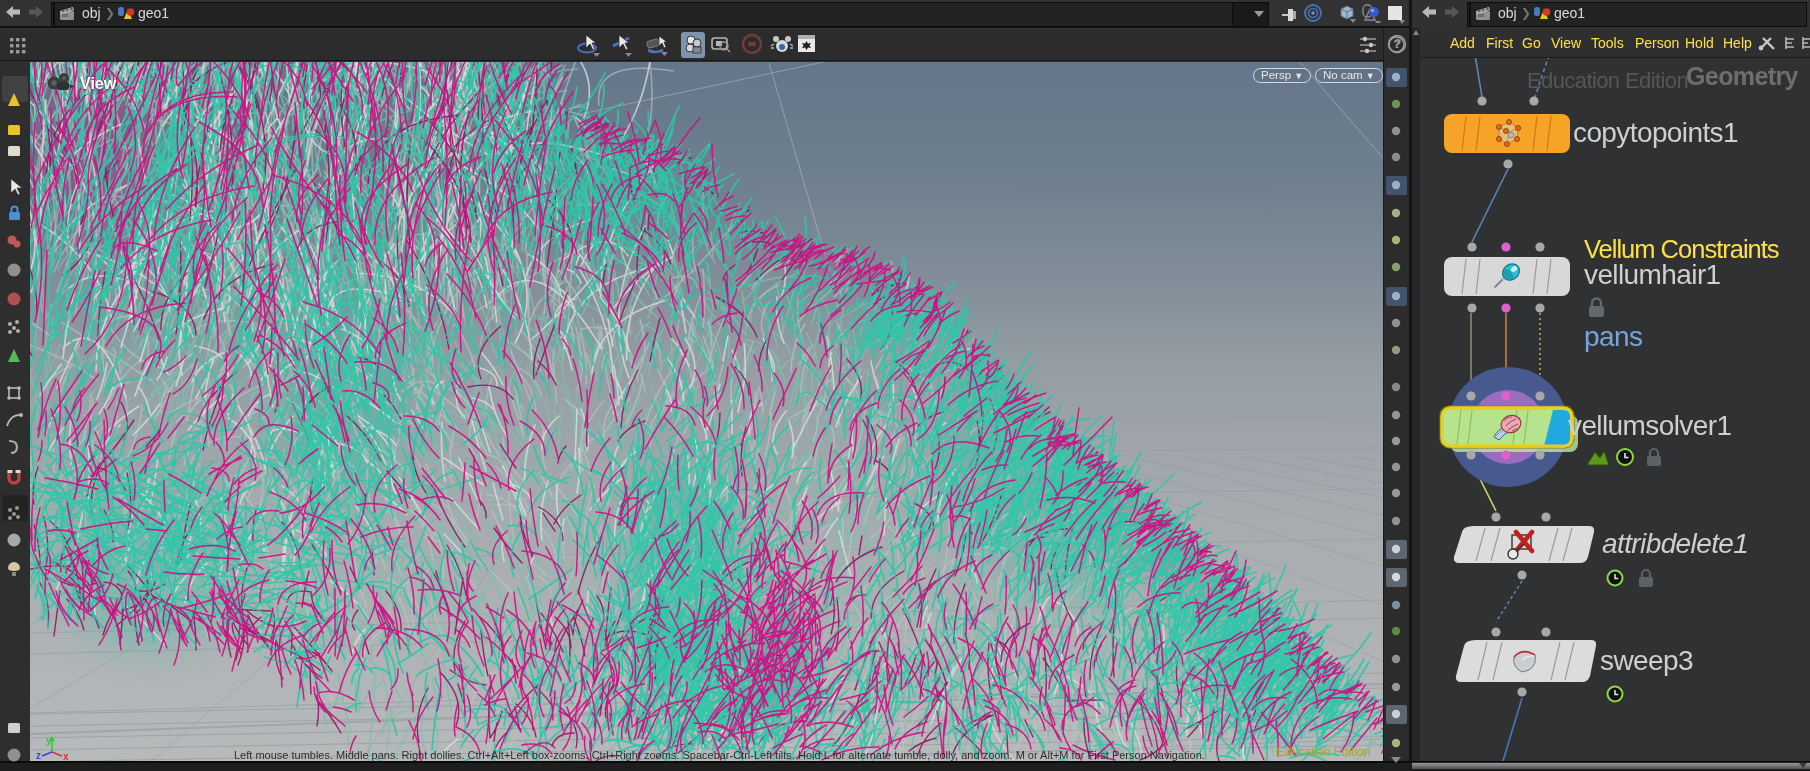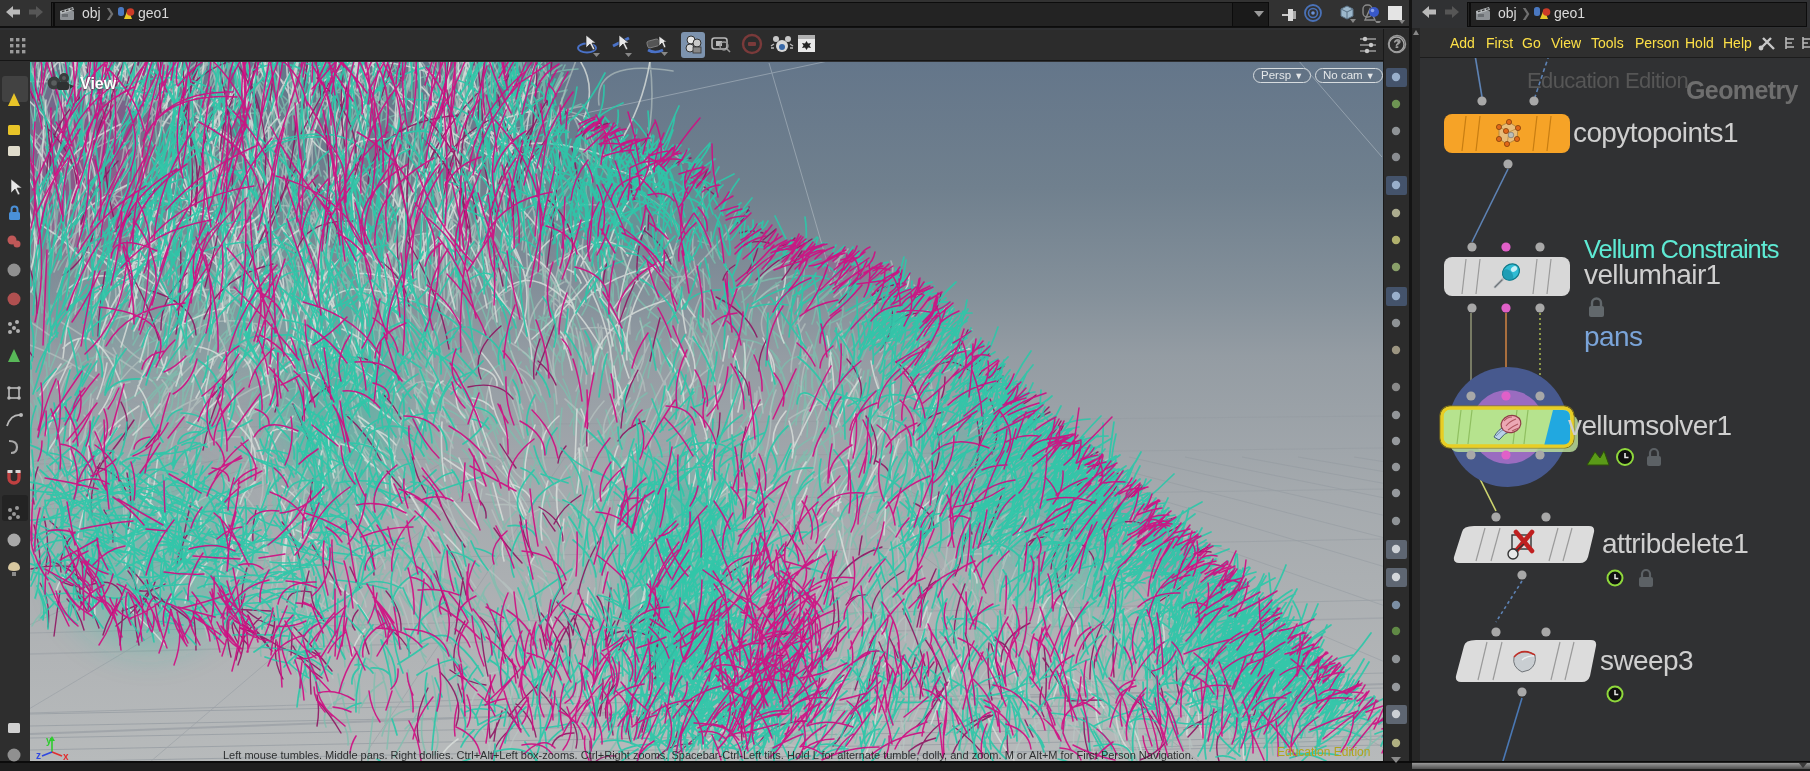--- a/index.html
+++ b/index.html
@@ -129,21 +129,21 @@
           <circle cx="19" cy="6" r="5" fill="#3a3d3e"></circle>
           <circle cx="9" cy="11" r="2.8" fill="#5a5e5f"></circle>
           <circle cx="19" cy="6" r="2" fill="#5a5e5f"></circle>
           <rect x="12" y="10" width="12" height="8" rx="2" fill="#2e3132"></rect>
           <path d="M24 12 l5 2 l-4 3 Z" fill="#333637"></path>
         </svg>
   </div>
   <div class="abs" style="left:50px;top:13px;font-size:16px;font-weight:bold;color:#fff;text-shadow:0 1px 2px #444;">View</div>
   <div class="pill" style="left:1223px;top:6px;">Persp <span style="font-size:9px;">▼</span></div>
   <div class="pill" style="left:1285px;top:6px;">No cam <span style="font-size:9px;">▼</span></div>
-  <div class="abs" style="left:193px;top:687px;font-size:11px;color:#2d2f30;">Left mouse tumbles. Middle pans. Right dollies. Ctrl+Alt+Left box-zooms. Ctrl+Right zooms. Spacebar-Ctrl-Left tilts. Hold L for alternate tumble, dolly, and zoom. M or Alt+M for First Person Navigation.</div>
+  <div class="abs" style="left:204px;top:687px;font-size:11px;color:#2d2f30;">Left mouse tumbles. Middle pans. Right dollies. Ctrl+Alt+Left box-zooms. Ctrl+Right zooms. Spacebar-Ctrl-Left tilts. Hold L for alternate tumble, dolly, and zoom. M or Alt+M for First Person Navigation.</div>
   <div class="abs" style="left:1247px;top:683px;font-size:12px;color:#b3a41d;">Education Edition</div>
   <div class="abs" style="left:6px;top:672px;">
     <svg width="34" height="26">
       <line x1="16" y1="18" x2="16" y2="4" stroke="#2ecc2e" stroke-width="1.6"></line>
           <path d="M16 2 l-3 5 h6 Z" fill="#2ecc2e"></path>
       <line x1="16" y1="18" x2="26" y2="22" stroke="#e03030" stroke-width="1.6"></line>
       <line x1="16" y1="18" x2="6" y2="22" stroke="#3048e0" stroke-width="1.6"></line>
       <text x="0" y="25" fill="#3048e0" font-size="10" font-weight="bold">z</text>
       <text x="10" y="10" fill="#2ecc2e" font-size="10" font-weight="bold">y</text>
       <text x="27" y="26" fill="#e03030" font-size="10" font-weight="bold">x</text>
@@ -274,27 +274,27 @@
         <circle cx="203" cy="694" r="7.5" fill="#101010" stroke="#8fd83c" stroke-width="2"></circle>
         <path d="M203 690 v4.5 h3.3" stroke="#e8e8e8" stroke-width="1.5" fill="none"></path>
       </svg></div>
 <div class="abs" id="netbar"></div>
 <div class="abs" id="netscroll">
       <div style="margin:2px auto;width:0;height:0;border-left:3px solid transparent;border-right:3px solid transparent;border-bottom:5px solid #888;"></div>
     </div>
 <div class="abs" id="botstrip"></div>
 
 <div class="abs nlabel" style="left:1527px;top:68px;font-size:22px;color:#565656;">Education Edition</div>
-<div class="abs nlabel" style="left:1686px;top:76px;font-size:25px;font-weight:bold;color:#6e6e6e;">Geometry</div>
+<div class="abs nlabel" style="left:1686px;top:62px;font-size:25px;font-weight:bold;color:#6e6e6e;">Geometry</div>
 <div class="abs nlabel" style="left:1573px;top:117px;">copytopoints1</div>
-<div class="abs nlabel" style="left:1584px;top:235px;color:#5eead4;font-size:25.5px;letter-spacing:-1px;">Vellum Constraints</div>
+<div class="abs nlabel" style="left:1584px;top:235px;color:#fde047;font-size:25.5px;letter-spacing:-1px;">Vellum Constraints</div>
 <div class="abs nlabel" style="left:1584px;top:259px;">vellumhair1</div>
 <div class="abs nlabel" style="left:1584px;top:321px;color:#7aa4d9;">pans</div>
 <div class="abs nlabel" style="left:1568px;top:410px;">vellumsolver1</div>
-<div class="abs nlabel" style="left:1602px;top:528px;">attribdelete1</div>
+<div class="abs nlabel" style="left:1602px;top:528px;font-style:italic;">attribdelete1</div>
 <div class="abs nlabel" style="left:1600px;top:645px;">sweep3</div>
 <div class="abs mi" style="left:1450px;">Add</div>
 <div class="abs mi" style="left:1486px;">First</div>
 <div class="abs mi" style="left:1522px;">Go</div>
 <div class="abs mi" style="left:1551px;">View</div>
 <div class="abs mi" style="left:1591px;">Tools</div>
 <div class="abs mi" style="left:1635px;">Person</div>
 <div class="abs mi" style="left:1685px;">Hold</div>
 <div class="abs mi" style="left:1723px;">Help</div>
 <div class="abs" style="left:1757px;top:34px;width:20px;height:18px;">

